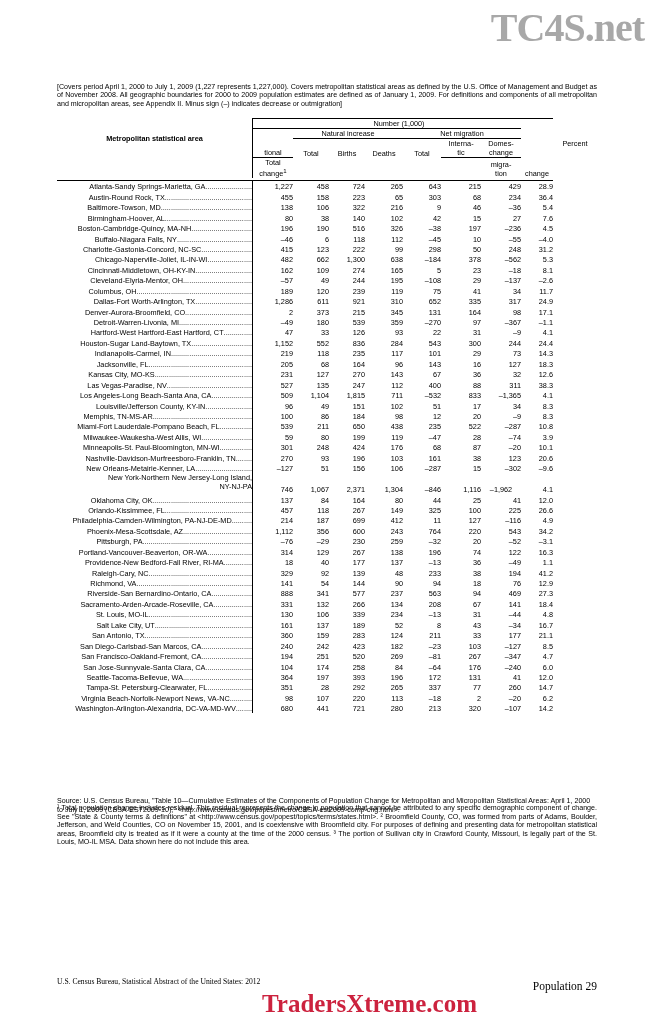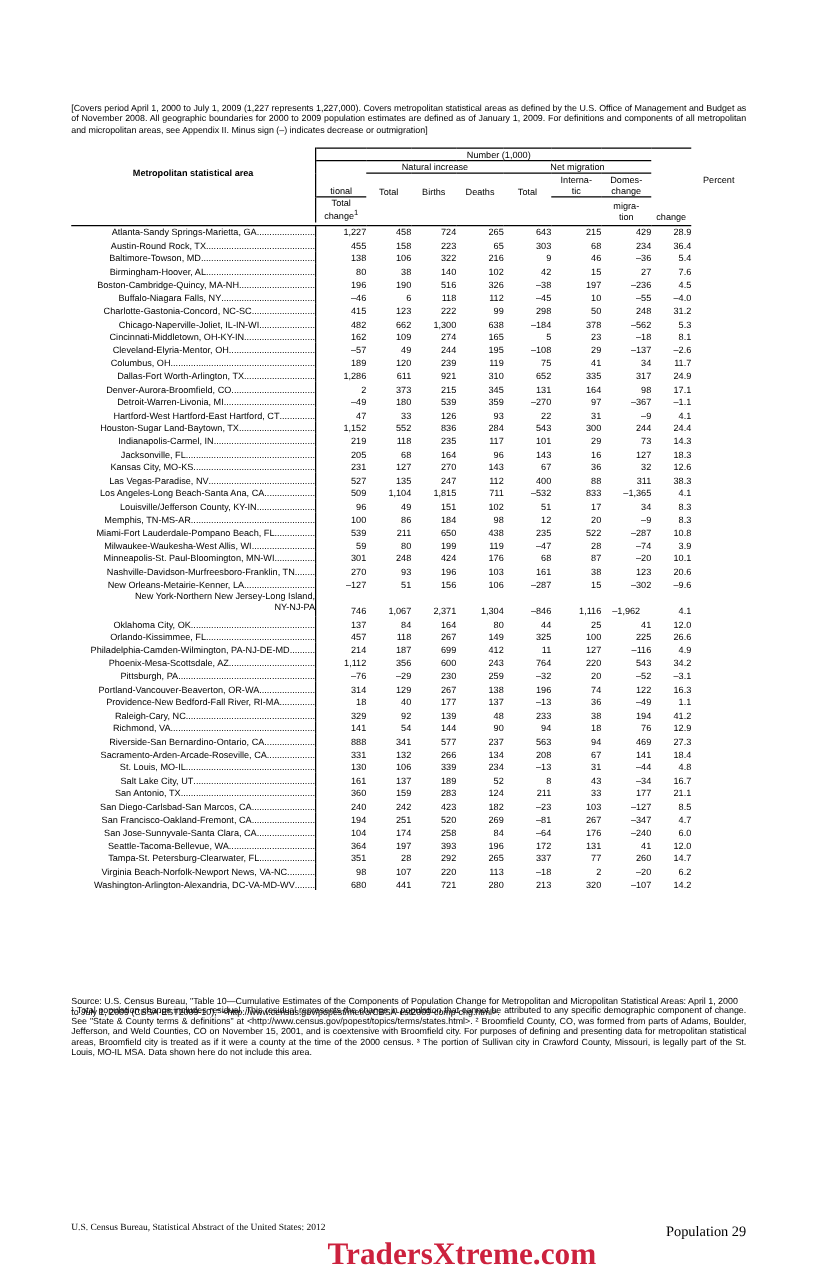--- a/index.html
+++ b/index.html
@@ -34,20 +34,21 @@
   .src{position:absolute;left:57px;top:797px;width:540px;font-size:7.1px;line-height:8.6px;}
 
   .pagefoot-left{position:absolute;left:57px;bottom:38px;font-size:7.6px;font-family:"Liberation Serif",serif;}
   .pagefoot-right{position:absolute;right:55px;bottom:32px;font-size:11.5px;font-family:"Liberation Serif",serif;}
 </style>
 </head>
 <body>
 
 <div class="page">
 
+  <div class="wm-tc4s">TC4S.net</div>
 
   <div class="note">[Covers period April 1, 2000 to July 1, 2009 (1,227 represents 1,227,000). Covers metropolitan statistical areas as defined by the U.S. Office of Management and Budget as of November 2008. All geographic boundaries for 2000 to 2009 population estimates are defined as of January 1, 2009. For definitions and components of all metropolitan and micropolitan areas, see Appendix II. Minus sign (–) indicates decrease or outmigration]</div>
 
   <table class="main">
     <thead>
       <tr>
         <td rowspan="4" class="nameh brdr-r" style="width:195px;vertical-align:middle;font-weight:bold;">Metropolitan statistical area</td>
         <td colspan="7" class="hdr-cell brdr-b" style="border-top:1px solid #000;padding-left:24px;">Number (1,000)</td>
         <td rowspan="3" style="border-top:1px solid #000;"></td>
       </tr>

